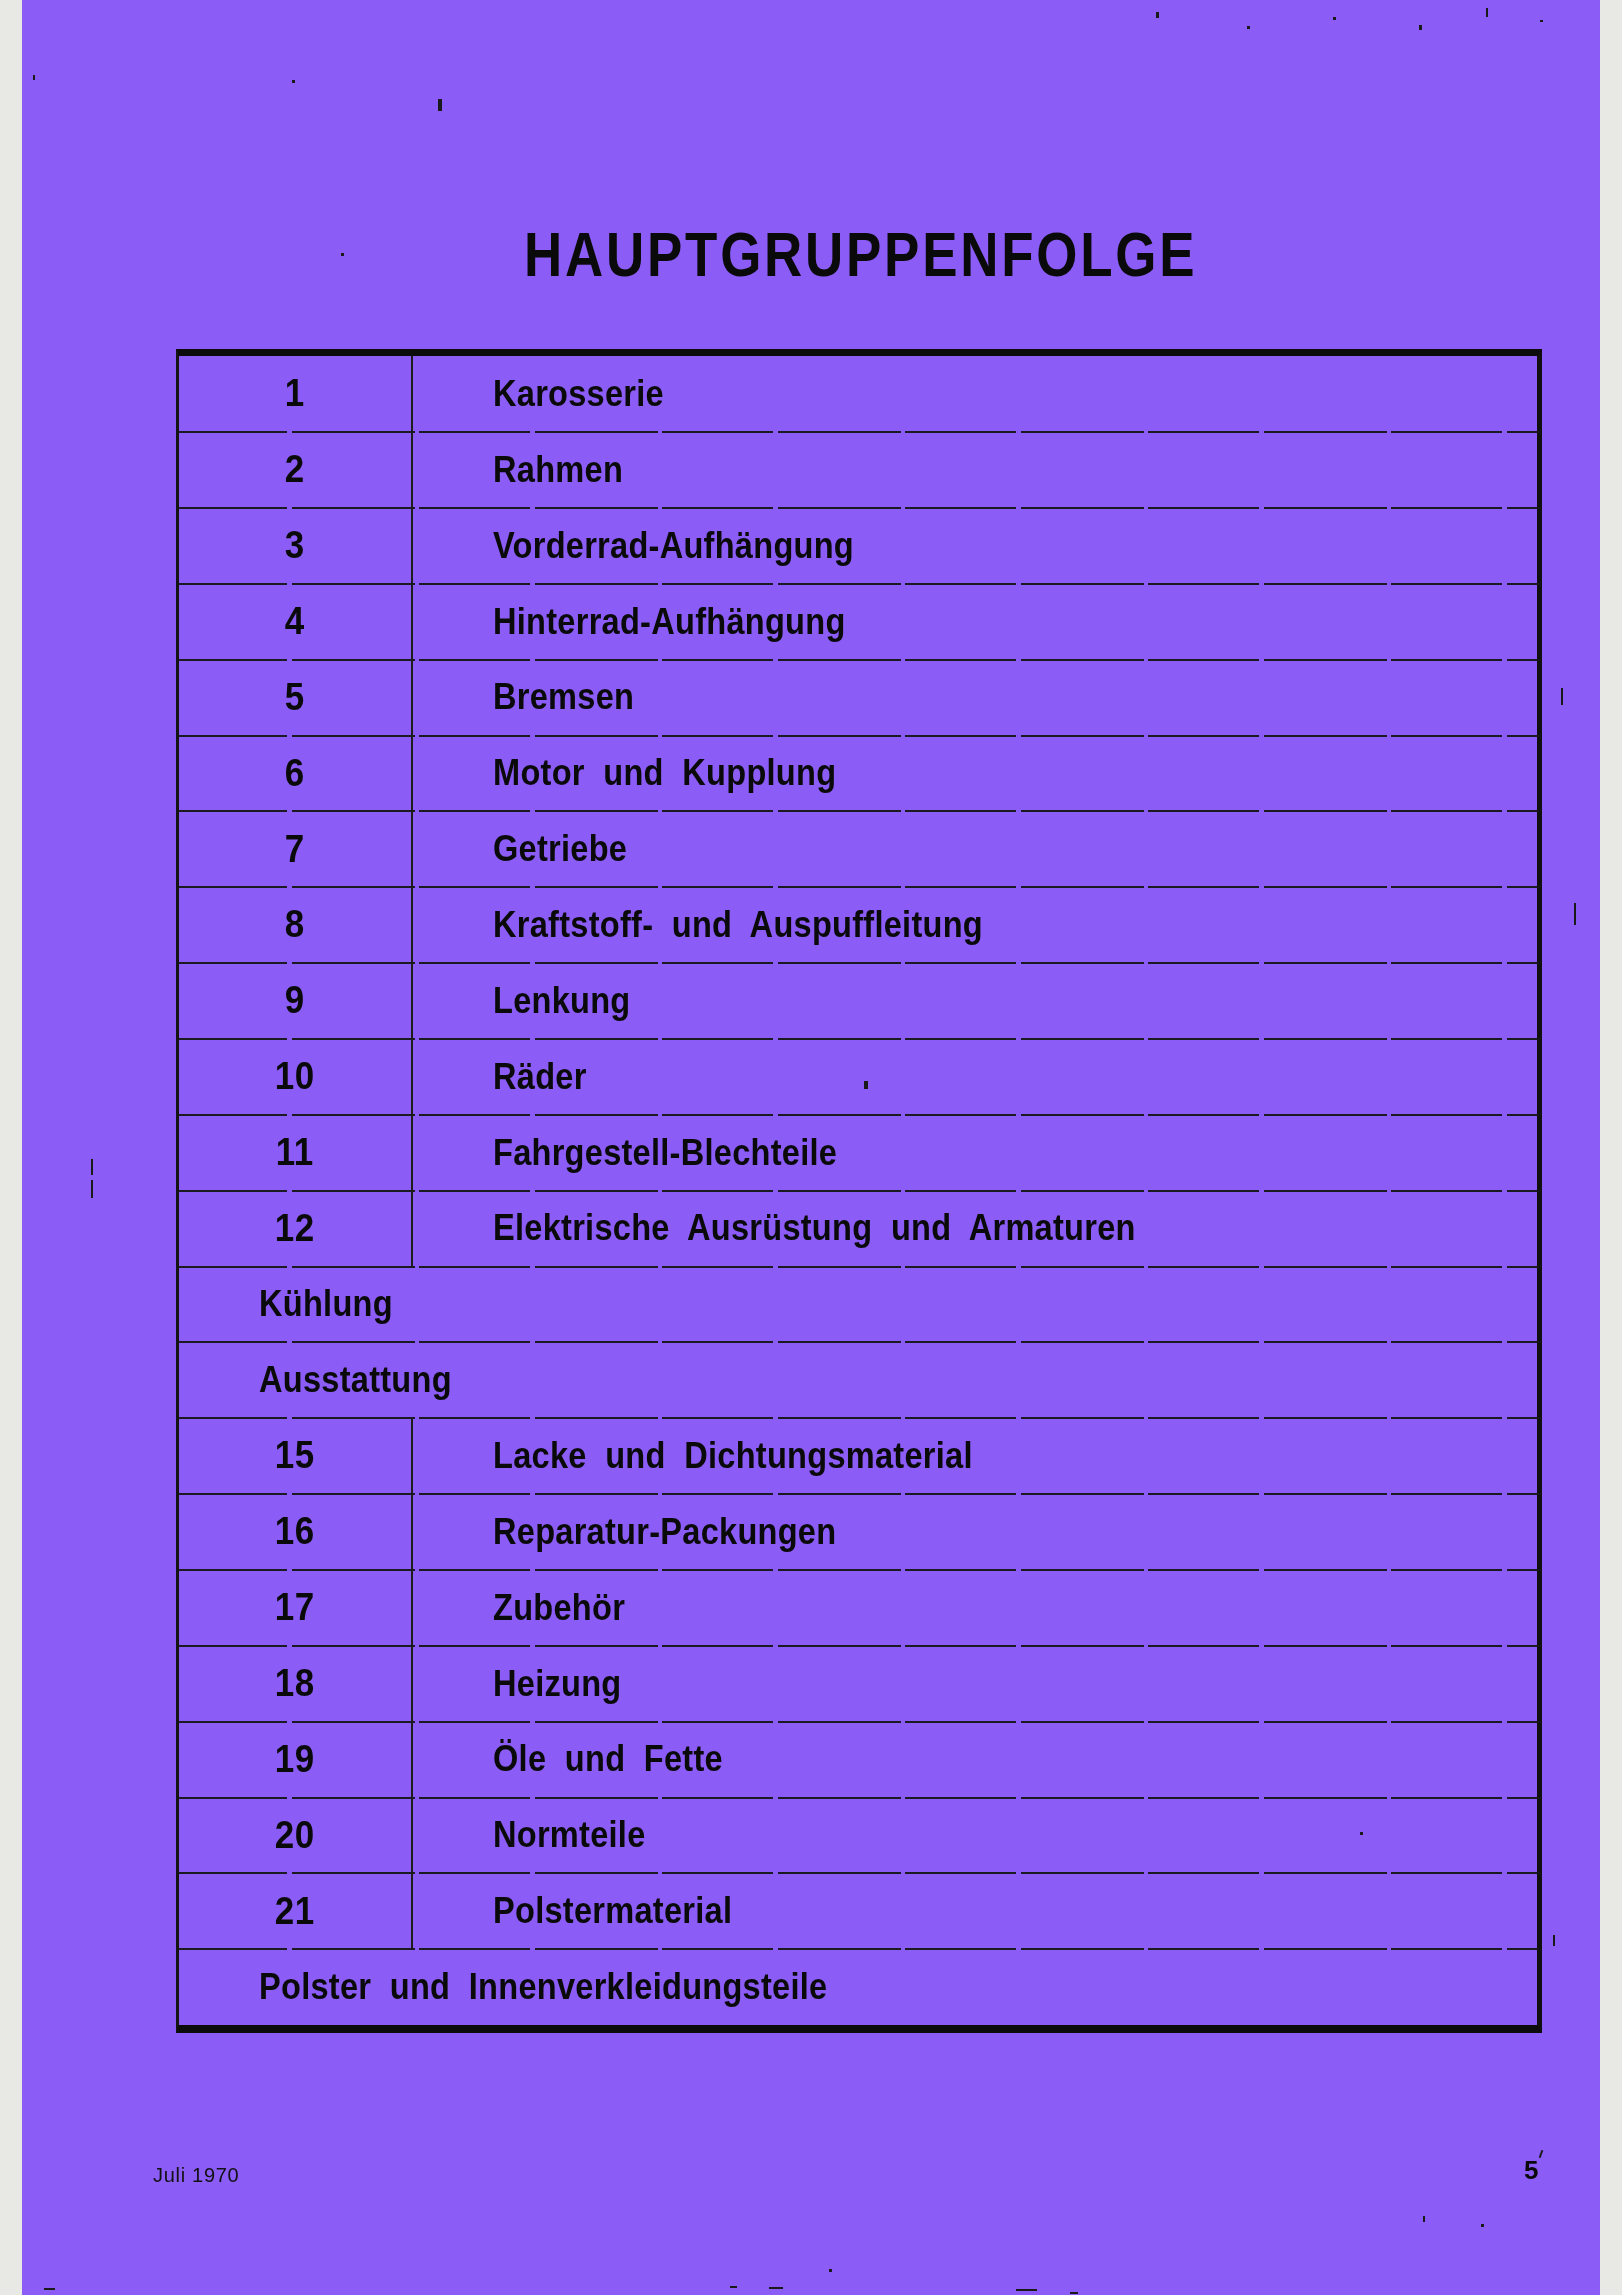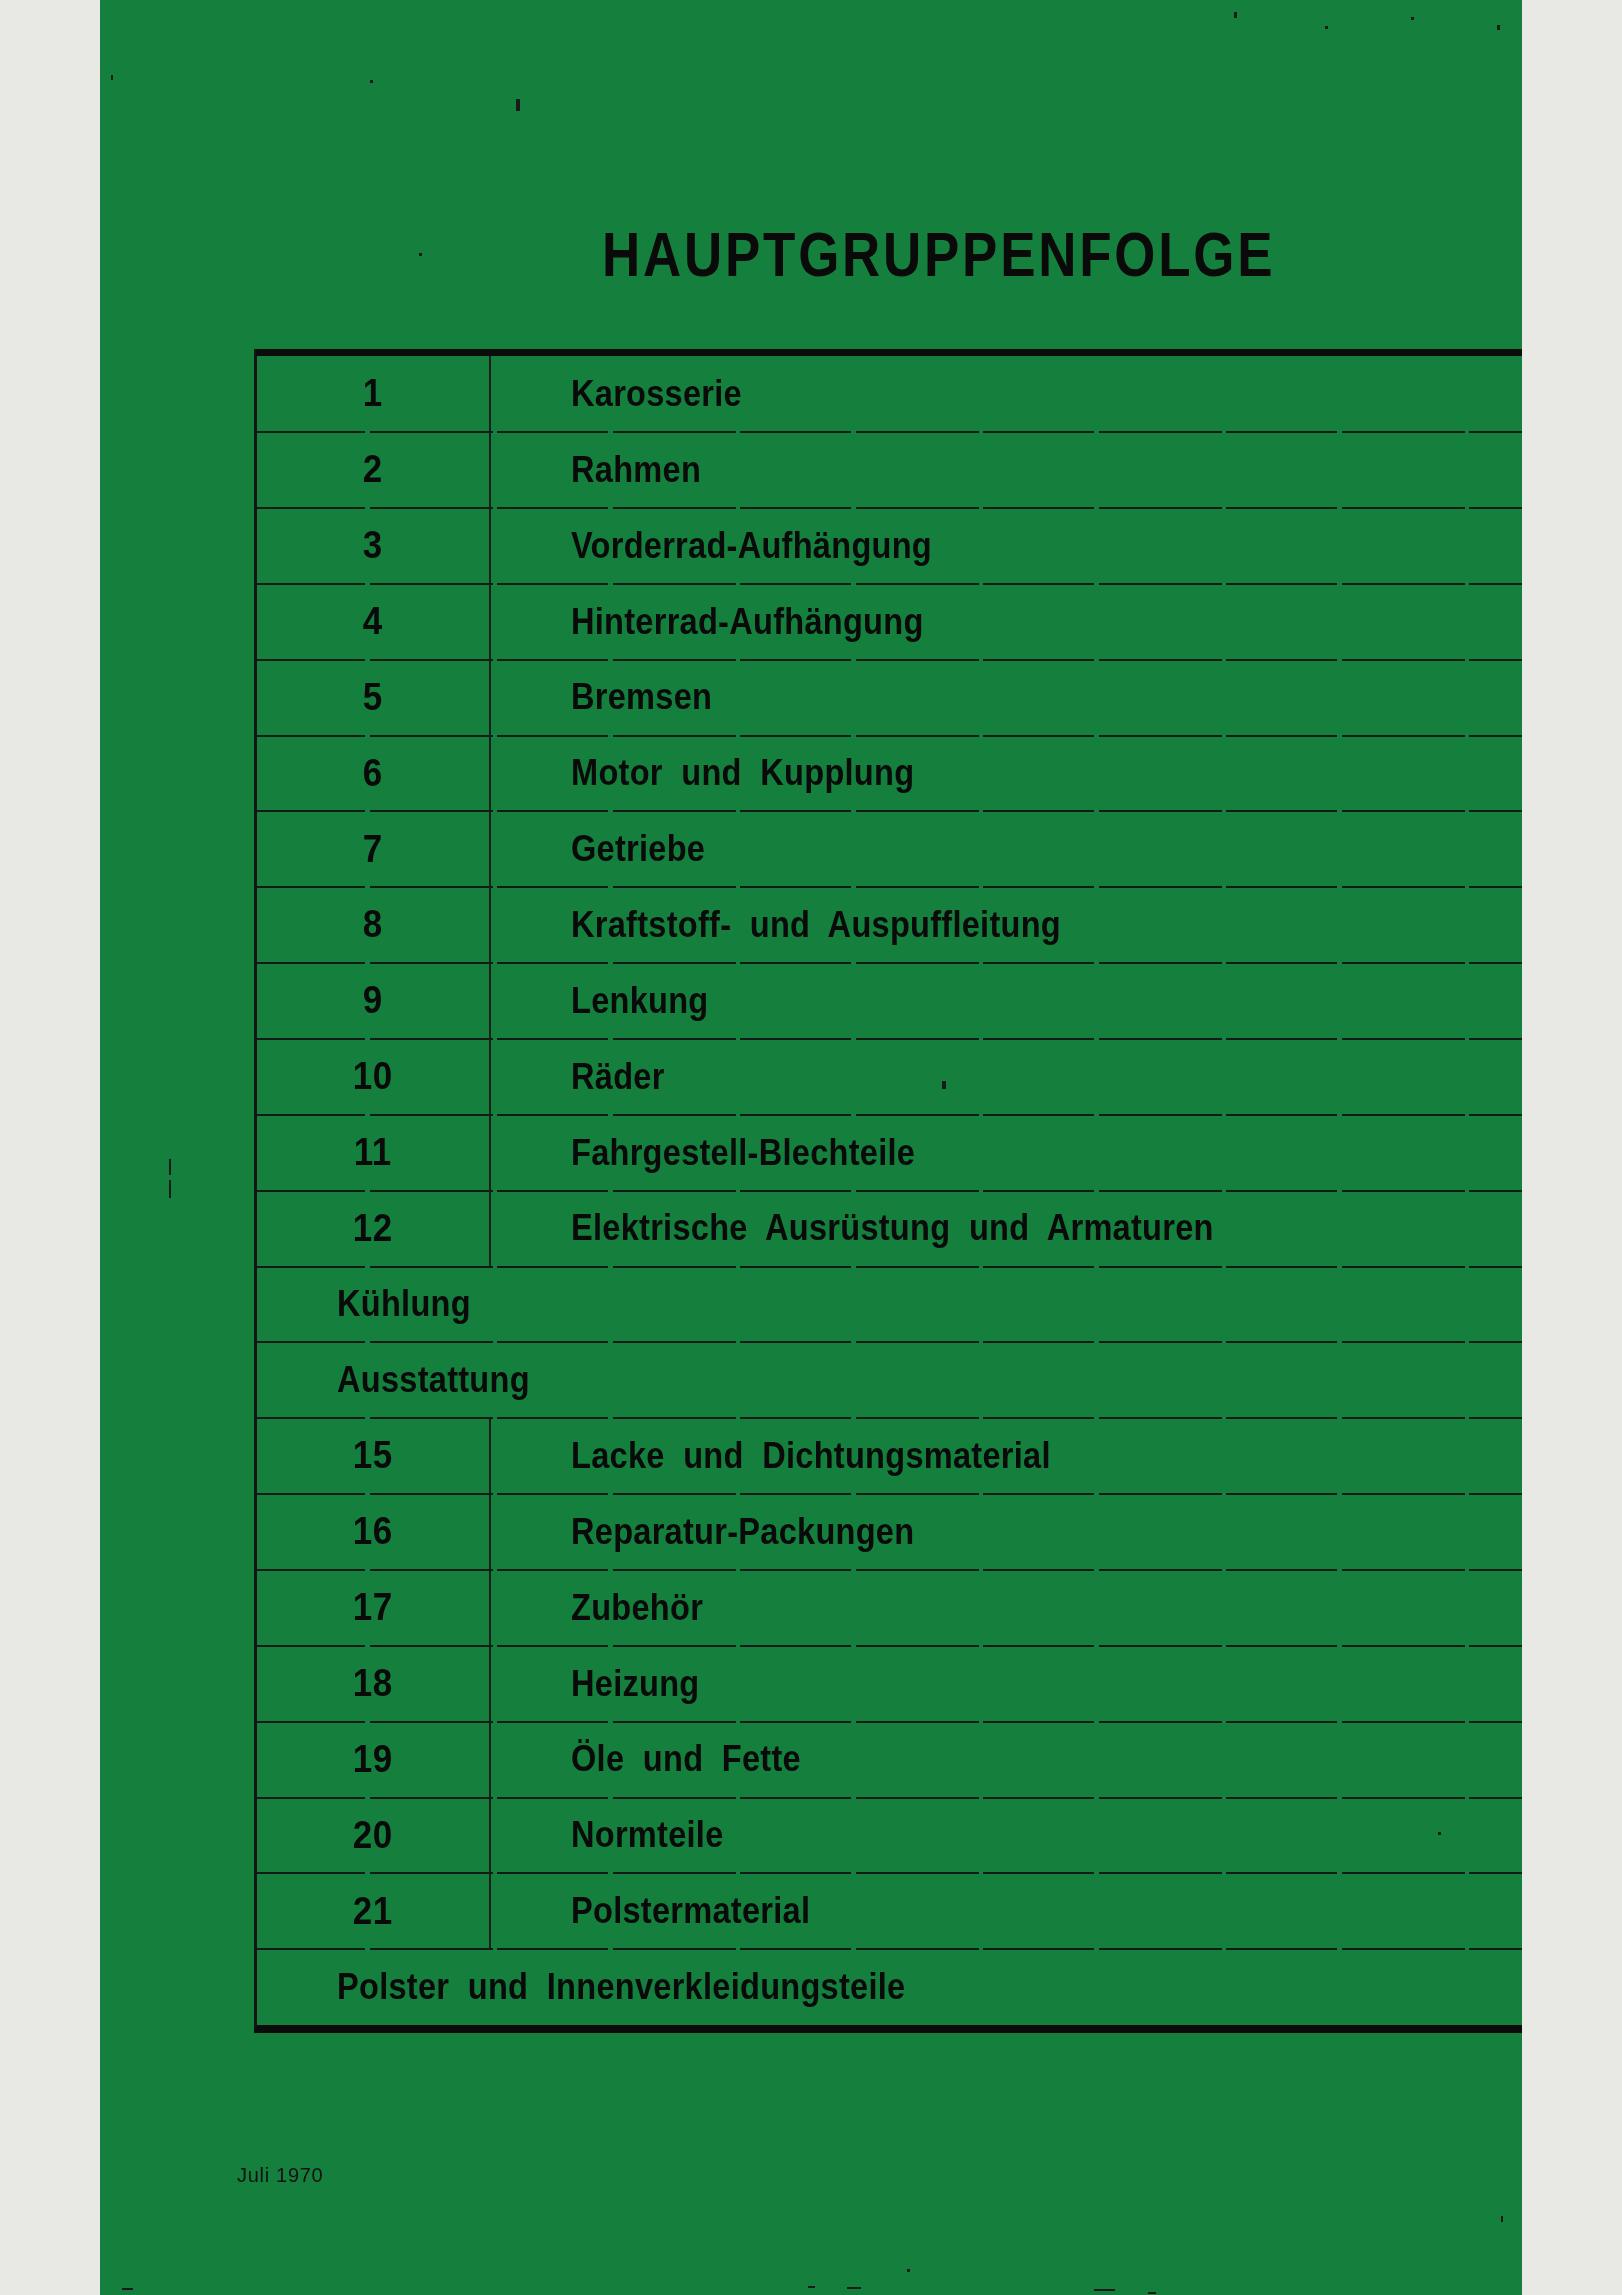--- a/index.html
+++ b/index.html
@@ -2,24 +2,24 @@
 <html style="font-size:10.5px"><head>
 <meta charset="utf-8">
 <style>
   html, body {
     margin: 0;
     padding: 0;
     background: #e8e8e4;
   }
   .page {
     position: relative;
-    width: 1422px;
+    width: 1578px;
     height: 2295px;
     margin: 0 auto;
-    background: #15803d;
+    background: #8b5cf6;
     overflow: hidden;
     color: #0a0a0a;
     font-family: "Liberation Sans", "DejaVu Sans", sans-serif;
   }
 
   
   .doc-title {
     position: absolute;
     left: 502px;
     top: 181px;
@@ -97,21 +97,21 @@
     letter-spacing: 0.3px;
     word-spacing: 10.5px;
     white-space: nowrap;
     transform: scaleX(0.88);
     transform-origin: left center;
   }
 
   
   .footer-date {
     position: absolute;
-    left: 137px;
+    left: 131px;
     top: 2164px;
     font-size: 20px;
     font-weight: 400;
     letter-spacing: 0.7px;
     color: #111;
   }
   .page-number {
     position: absolute;
     left: 1502px;
     top: 2155px;

